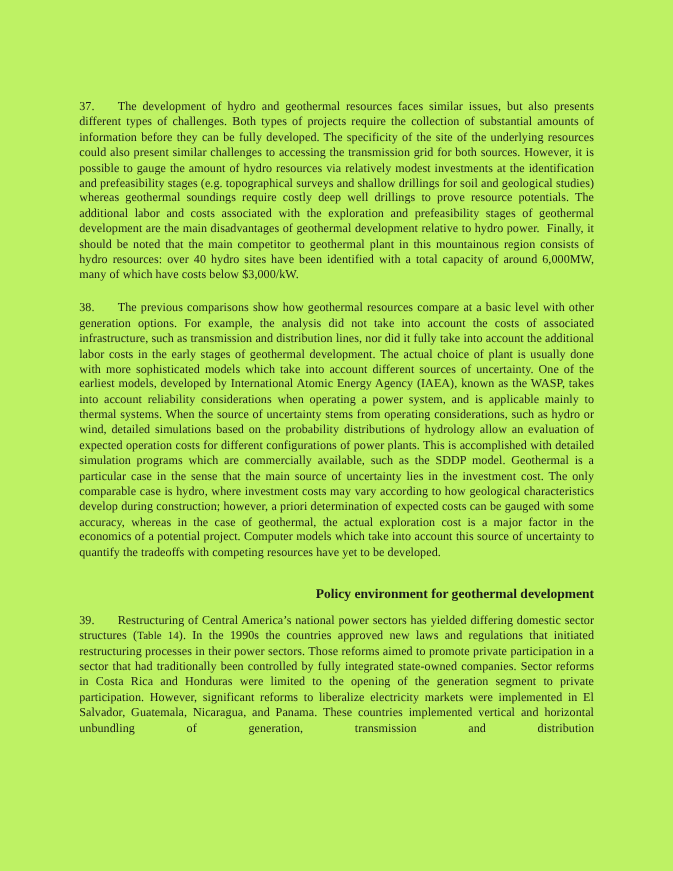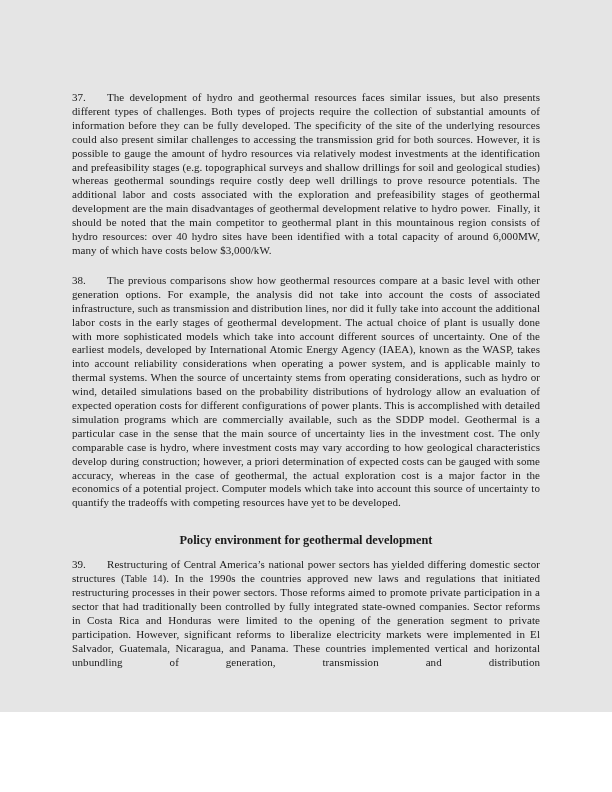--- a/index.html
+++ b/index.html
@@ -3,22 +3,22 @@
 <meta charset="utf-8">
 <style>
   html, body {
     margin: 0;
     padding: 0;
     background: #ffffff;
   }
   .page {
     position: relative;
     width: 612px;
-    height: 712px;
-    background: #e5e5e5;
+    height: 792px;
+    background: #bef264;
     overflow: hidden;
     font-family: "Liberation Serif", serif;
     color: #1a1a1a;
   }
   .content {
     position: absolute;
     left: 72px;
     top: 91px;
     width: 468px;
   }
@@ -36,21 +36,21 @@
   .pnum {
     display: inline-block;
     width: 35px;
   }
   h2.heading {
     font-family: "Liberation Serif", serif;
     font-weight: bold;
     font-size: 12.3px;
     line-height: 15px;
     margin: 23px 0 10px 0;
-    text-align: center;
+    text-align: right;
   }
   .ref {
     font-size: 10px;
   }
   .footer {
     position: absolute;
     left: 0;
     top: 723px;
     width: 612px;
     text-align: center;

